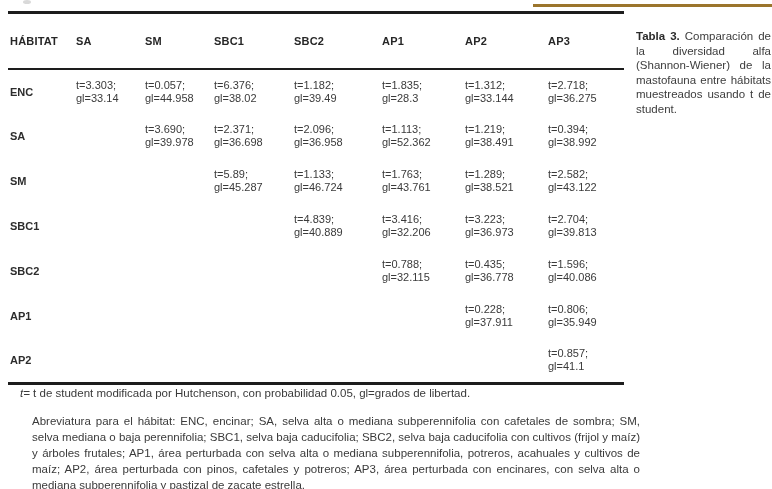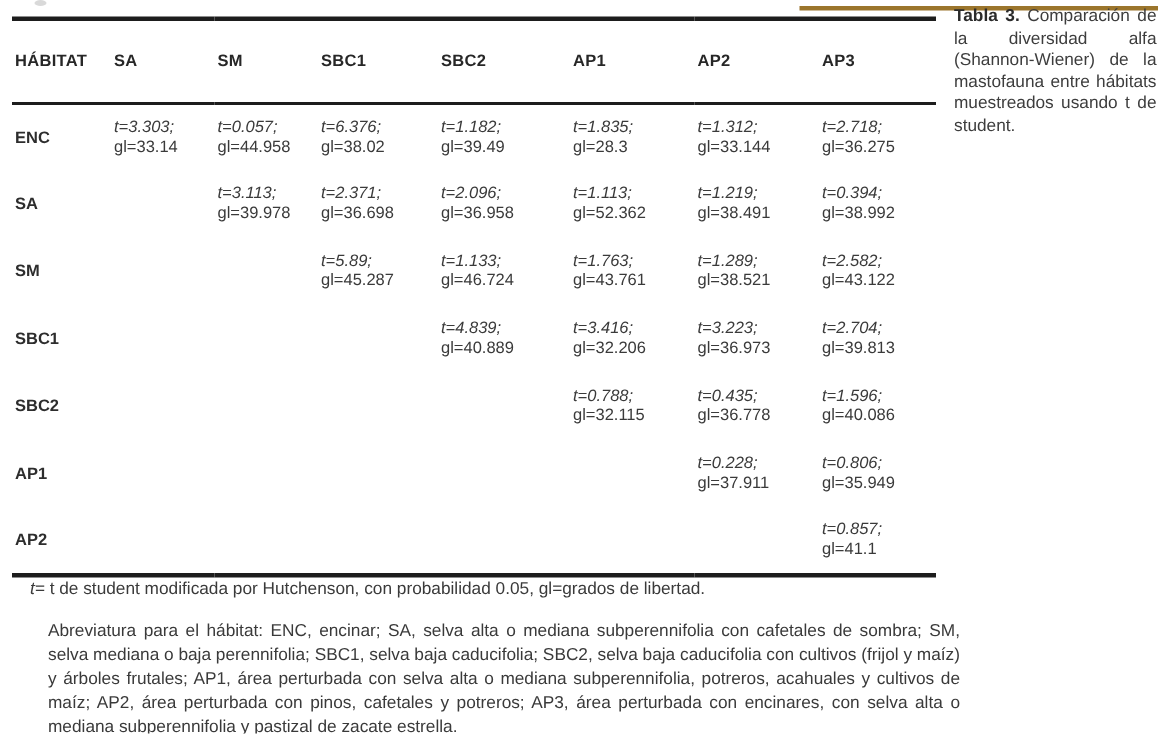--- a/index.html
+++ b/index.html
@@ -20,25 +20,25 @@
     padding:0 0 0 2px;text-align:left;vertical-align:middle;
     font-size:11px;font-weight:normal;
   }
   tr.head-row{height:56px;}
   tr.head-row th{
     font-weight:bold;color:#272727;letter-spacing:.2px;
     border-bottom:2px solid #1d1d1d;
   }
   tr.body-row{height:45px;}
   tr.body-row th{font-weight:bold;color:#2d2d2d;margin-top:23px;}
-  .tval{display:block;font-style:italic;line-height:13px;color:#3a3a3a;}
+  .tval{display:block;line-height:13px;color:#3a3a3a;}
   .glval{display:block;font-style:normal;line-height:13px;color:#3a3a3a;}
 
   .caption{
-    position:absolute;left:636px;top:4px;width:135px;
+    position:absolute;left:636px;top:29px;width:135px;
     font-size:11.5px;line-height:14.6px;text-align:justify;color:#3d3d3d;
   }
   .caption .cap-label{font-weight:bold;color:#2b2b2b;}
 
   .footnote{
     position:absolute;left:20px;top:385px;width:632px;
     font-size:11.5px;line-height:16px;color:#3a3a3a;
   }
   .footnote .fn-line1{text-align:left;margin:0;}
   .footnote .fn-par{text-align:justify;margin:12px;}
@@ -103,21 +103,21 @@
           </td>
         <td>
             <span class="tval">t=2.718;</span>
             <span class="glval">gl=36.275</span>
           </td>
       </tr>
       <tr class="body-row">
         <th>SA</th>
         <td></td>
         <td>
-            <span class="tval">t=3.113;</span>
+            <span class="tval">t=3.690;</span>
             <span class="glval">gl=39.978</span>
           </td>
         <td>
             <span class="tval">t=2.371;</span>
             <span class="glval">gl=36.698</span>
           </td>
         <td>
             <span class="tval">t=2.096;</span>
             <span class="glval">gl=36.958</span>
           </td>

